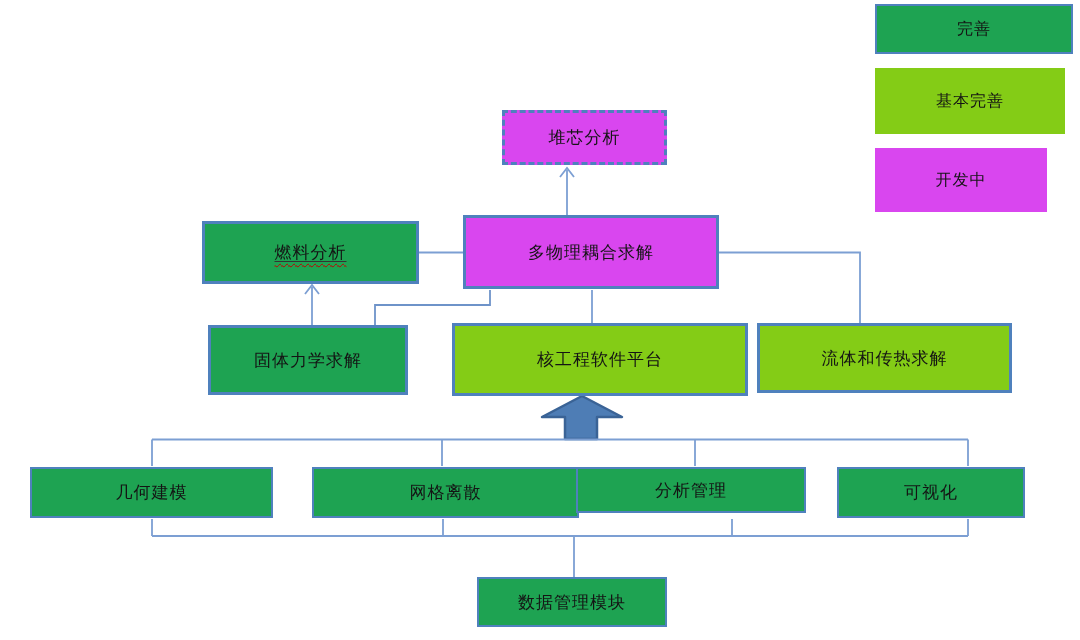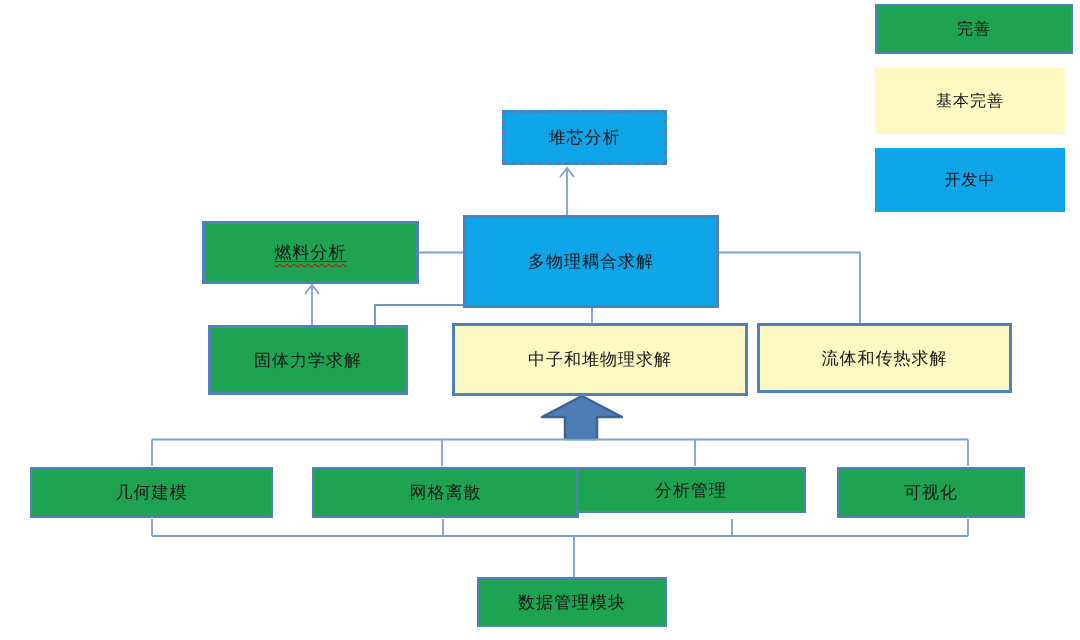--- a/index.html
+++ b/index.html
@@ -6,22 +6,22 @@
   .stage{position:relative;width:1080px;height:640px;background:#ffffff;overflow:hidden;
          font-family:"Liberation Sans","DejaVu Sans",sans-serif;}
   .connectors{position:absolute;left:0;top:0;width:1080px;height:640px;z-index:1;}
   .title{position:absolute;left:14px;top:48px;margin:0;font-size:34px;font-weight:bold;
          letter-spacing:2px;color:#1F5C99;z-index:3;
          font-family:"Liberation Sans","DejaVu Sans",sans-serif;}
   .node{position:absolute;z-index:2;display:flex;align-items:center;justify-content:center;
         box-sizing:border-box;text-align:center;color:#141414;font-size:17px;
         font-family:"Liberation Serif","DejaVu Serif",serif;letter-spacing:1px;}
   .green{background:#1EA352;border:3px solid #4F81BD;}
-  .orange{background:#fef9c3;border:3px solid #4F81BD;text-align:center;}
-  .yellow{background:#0ea5e9;border:3px solid #4F81BD;}
+  .orange{background:#84cc16;border:3px solid #4F81BD;text-align:center;}
+  .yellow{background:#d946ef;border:3px solid #4F81BD;}
   .dashed{border:3px dashed #4F81BD;}
   .thin{border-width:2px;}
   .noborder{border:none;}
   .legend-item{position:absolute;z-index:2;display:flex;align-items:center;justify-content:center;
         box-sizing:border-box;color:#141414;font-size:16px;
         font-family:"Liberation Serif","DejaVu Serif",serif;letter-spacing:1px;}
   .u-wavy{text-decoration:underline wavy #C00000;text-decoration-thickness:1px;text-underline-offset:5px;}
   .u-solid{text-decoration:underline solid #333333;text-decoration-thickness:1px;text-underline-offset:3px;text-align:center;}
 </style>
 </head>
@@ -62,43 +62,43 @@
   </svg>
 
 
   <div>
     <div class="legend-item green thin" style="left:875px;top:4px;width:198px;height:50px">
       <span>完善</span>
     </div>
     <div class="legend-item orange noborder" style="left:875px;top:68px;width:190px;height:66px">
       <span>基本完善</span>
     </div>
-    <div class="legend-item yellow noborder" style="left:875px;top:148px;width:190px;height:64px">
+    <div class="legend-item yellow noborder" style="left:875px;top:148px;width:172px;height:64px">
       <span>开发中</span>
     </div>
   </div>
 
   <div class="node yellow dashed" style="left:502px;top:110px;width:165px;height:55px">
     <span>堆芯分析</span>
   </div>
 
   <div class="node green" style="left:202px;top:221px;width:217px;height:63px">
     <span class="u-wavy"><span class="u-solid">燃料分析</span></span>
   </div>
 
-  <div class="node yellow" style="left:463px;top:215px;width:256px;height:93px">
+  <div class="node yellow" style="left:463px;top:215px;width:256px;height:74px">
     <span>多物理耦合求解</span>
   </div>
 
   <div class="node green" style="left:208px;top:325px;width:200px;height:70px">
     <span>固体力学求解</span>
   </div>
 
   <div class="node orange" style="left:452px;top:323px;width:296px;height:73px">
-    <span>中子和堆物理求解</span>
+    <span>核工程软件平台</span>
   </div>
 
   <div class="node green thin" style="left:30px;top:467px;width:243px;height:51px">
     <span>几何建模</span>
   </div>
 
   <div class="node orange" style="left:757px;top:323px;width:255px;height:70px">
     <span>流体和传热求解</span>
   </div>
 

